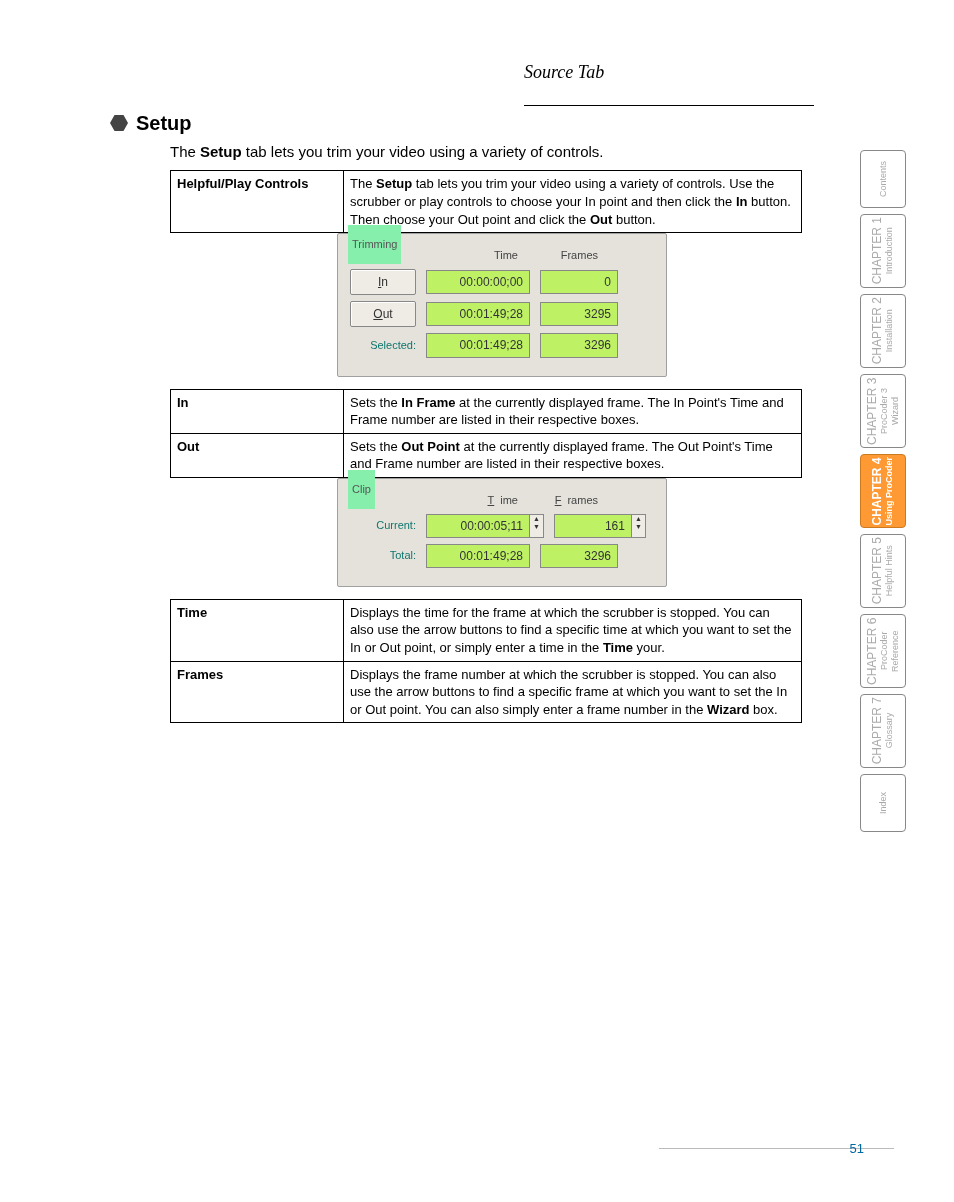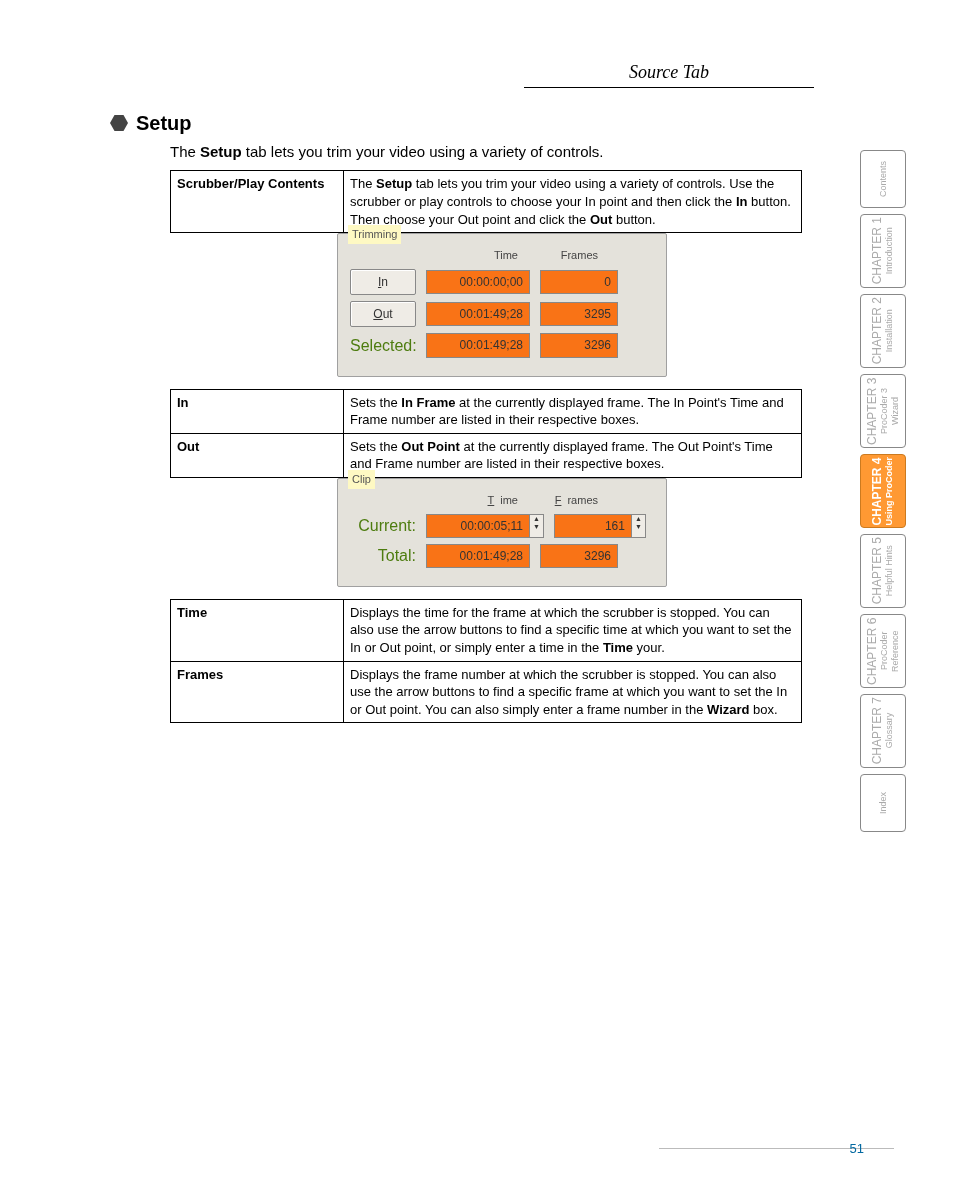--- a/index.html
+++ b/index.html
@@ -1,32 +1,32 @@
 <!DOCTYPE html>
 <html><head>
 <meta charset="utf-8">
 <style>
   html,body{margin:0;padding:0;background:#fff;color:#000;font-family:Arial,Helvetica,sans-serif;font-size:13px;line-height:1.35}
   .page{position:relative;width:954px;height:1202px;margin:0 auto;box-sizing:border-box;padding:55px 60px 40px 110px;}
-  .src-tab{position:absolute;top:60px;right:140px;font-style:italic;font-family:Georgia,serif;font-size:18px;border-bottom:1px solid #000;padding-bottom:3px;width:290px;text-align:center}
+  .src-tab{position:absolute;top:60px;right:140px;font-style:italic;font-family:Georgia,serif;font-size:18px;border-bottom:1px solid #000;padding-bottom:21px;width:290px;text-align:left}
   .heading{font-weight:700;font-size:20px;margin:55px 0 4px 0;}
   .bullet-hex{display:inline-block;vertical-align:middle;margin-right:8px}
   .lead{font-size:15px;margin:4px 0 8px 60px}
   .tbl{border-collapse:collapse;margin-left:60px;width:632px;font-size:13px}
   .tbl td,.tbl th{border:1px solid #000;padding:4px 6px;vertical-align:top}
   .tbl th{text-align:left;font-weight:700;background:#fff;width:160px}
   .sub-head{font-weight:700;margin:16px 0 10px 60px;font-size:14px}
   .sub-head .tri{font-size:13px;margin-right:6px}
   .panel{margin:0 0 12px 0;display:flex;justify-content:center}
   .win{background:#e4e2db;border:1px solid #a0a0a0;padding:14px 16px 12px 12px;border-radius:2px;font-family:Tahoma,Arial,sans-serif;font-size:12px;color:#333;position:relative;width:300px}
-  .win .legend{position:absolute;top:-9px;left:10px;background:#fef9c3;padding:2px 4px;font-size:11px;color:#555}
+  .win .legend{position:absolute;top:-9px;left:10px;background:#86efac;padding:12px 4px;font-size:11px;color:#555}
   .row{display:flex;align-items:center;gap:10px;margin:6px 0}
-  .row .lbl{width:66px;text-align:right;font-size:16px;color:#4d7c0f}
+  .row .lbl{width:66px;text-align:right;font-size:11px;color:#0f766e}
   .btn{width:64px;text-align:center;background:#efece6;border:1px solid #888;border-radius:2px;padding:4px 0;font-size:12px;box-shadow:1px 1px 0 #fff inset}
-  .inp{width:90px;text-align:right;border:1px solid #888;background:#f97316;padding:3px 6px;font-size:12px;color:#333}
+  .inp{width:90px;text-align:right;border:1px solid #888;background:#bef264;padding:3px 6px;font-size:12px;color:#333}
   .inp.small{width:64px}
   .nums-header{display:flex;padding-left:78px;gap:10px;font-size:11px;color:#444;margin-bottom:4px}
   .nums-header span:first-child{width:90px;text-align:right;padding-right:6px}
   .nums-header span:last-child{width:64px;text-align:right;padding-right:6px}
   .spin{display:inline-flex;align-items:stretch}
   .spin .arrows{display:flex;flex-direction:column;border:1px solid #888;border-left:none;background:#efece6}
   .spin .arrows span{font-size:7px;line-height:8px;padding:0 3px;cursor:pointer}
   .nav-tabs{position:absolute;right:48px;top:150px;width:46px}
   .nav-tab{height:72px;border:1px solid #888;border-radius:4px;margin-bottom:6px;display:flex;align-items:center;justify-content:center}
   .nav-tab-inner{writing-mode:vertical-rl;transform:rotate(180deg);font-size:9px;color:#aaa;text-align:center;line-height:1.2}
@@ -51,21 +51,21 @@
           <polygon points="4.5,0 13.5,0 18,8 13.5,16 4.5,16 0,8" fill="#444"></polygon>
         </svg>
     </span><span>Setup</span>
   </div>
   <div class="lead">
     <span>The </span><b>Setup</b><span> tab lets you trim your video using a variety of controls.</span>
   </div>
   <table class="tbl">
     <tbody>
         <tr>
-      <th>Scrubber/Play Contents</th>
+      <th>Helpful/Play Controls</th>
       <td>
         <span>The </span><b>Setup</b><span> tab lets you trim your video using a variety of controls. Use the scrubber or play controls to choose your In point and then click the </span><b>In</b><span> button. Then choose your Out point and click the </span><b>Out</b><span> button.</span>
       </td>
     </tr>
   </tbody>
     </table>
 
   <div class="panel">
     <div class="win">
       <span class="legend">Trimming</span>

